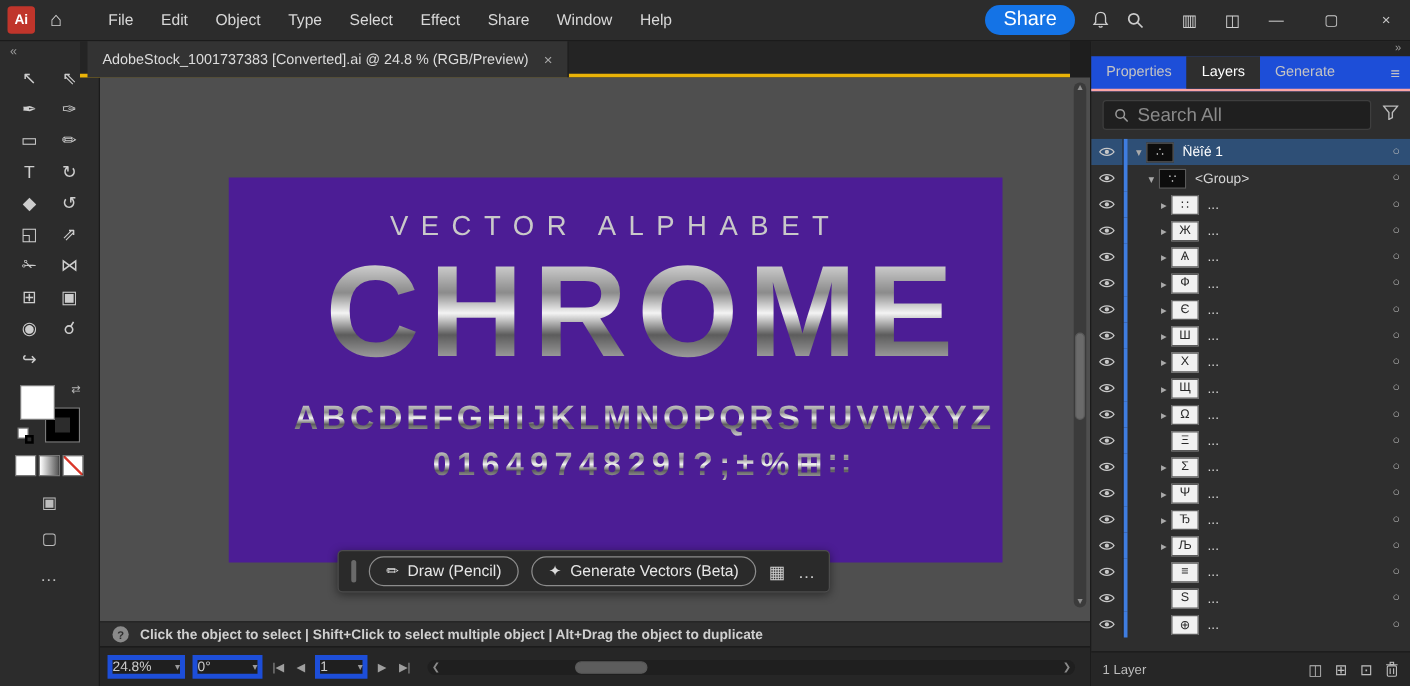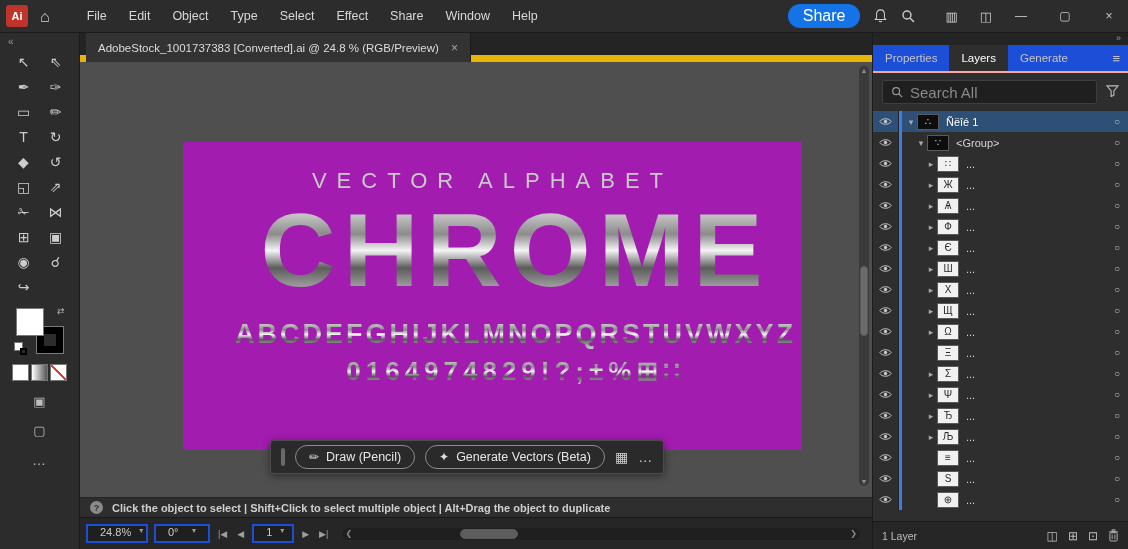--- a/index.html
+++ b/index.html
@@ -31,27 +31,27 @@
   .mini-swatches .mb { position:absolute; right:0; bottom:0; width:7px; height:7px; background:#2c2c2c; border:2px solid #000; }
   .color-row { display:flex; justify-content:center; gap:4px; margin-top:12px; }
   .cbtn { width:15px; height:15px; box-shadow:0 0 0 1px #777; }
   .cbtn.color { background:#fff; }
   .cbtn.gradient { background:linear-gradient(90deg,#fff,#555); }
   .cbtn.none { background:linear-gradient(to top right,#fff 44%,#d9372a 47%,#d9372a 53%,#fff 56%); }
   .mode-row { text-align:center; margin-top:14px; color:#bdbdbd; font-size:13px; }
   .toolbar-more { text-align:center; margin-top:14px; color:#bdbdbd; font-size:14px; letter-spacing:1px; }
 
   
-  .tabbar { position:absolute; left:80px; top:33px; width:792px; height:29px; background:#242424; border-bottom:7px solid #eab308; }
+  .tabbar { position:absolute; left:64px; top:33px; width:792px; height:29px; background:#242424; border-bottom:3px solid #eab308; }
   .doc-tab { position:absolute; left:6px; top:0; height:29px; background:#333333; display:flex; align-items:center; padding:0 12px; font-size:11.5px; color:#dcdcdc; border-right:1px solid #1b1b1b; }
   .tab-close { margin-left:12px; color:#a8a8a8; font-size:12px; }
 
   
   .canvas { position:absolute; left:80px; top:62px; width:792px; height:435px; background:#4f4f4f; overflow:hidden; }
-  .artboard { position:absolute; left:103px; top:80px; width:619px; height:308px; background:#a21caf; }
+  .artboard { position:absolute; left:103px; top:80px; width:619px; height:308px; background:#4c1d95; }
   .art-sub { margin-top:26px; text-align:center; font-size:22px; font-weight:300; letter-spacing:10px; color:#c9c9c9; }
   .metal { background:linear-gradient(180deg,#fdfdfd 0%,#8b8b8b 35%,#f4f4f4 50%,#5c5c5c 66%,#dedede 100%); -webkit-background-clip:text; background-clip:text; color:#c6c6c6;padding-left:46px; -webkit-text-fill-color:transparent; }
   .art-title { text-align:center; font-size:104px; font-weight:800; letter-spacing:8px; line-height:1.05; margin-top:2px; }
   .art-alpha { text-align:center; font-size:27px; font-weight:700; letter-spacing:3px; margin-top:14px; }
   .art-syms { text-align:center; font-size:26px; font-weight:700; letter-spacing:5px; margin-top:6px; }
 
   .ctxbar { position:absolute; left:190px; top:378px; height:34px; background:#2a2a2a; border:1px solid #4c4c4c; border-radius:4px; display:flex; align-items:center; gap:10px; padding:0 10px; box-shadow:0 2px 8px rgba(0,0,0,.45); }
   .drag-handle { width:4px; height:18px; background:#6a6a6a; border-radius:2px; }
   .ctx-btn { border:1px solid #8c8c8c; border-radius:14px; padding:4px 13px; color:#e6e6e6; font-size:12.5px; display:flex; align-items:center; gap:7px; background:transparent; }
   .ctx-ic { font-size:12px; color:#dcdcdc; }
@@ -61,21 +61,21 @@
   .vscroll { position:absolute; right:3px; top:4px; width:10px; height:420px; background:#3b3b3b; border-radius:5px; }
   .vscroll .arr { position:absolute; left:0; width:10px; text-align:center; font-size:7px; color:#8f8f8f; }
   .vscroll .thumb { position:absolute; left:1px; top:200px; width:8px; height:70px; background:#6b6b6b; border-radius:4px; }
 
   
   .hintbar { position:absolute; left:80px; top:497px; width:792px; height:20px; background:#2e2e2e; display:flex; align-items:center; gap:9px; padding-left:10px; font-size:11px; font-weight:bold; color:#cfcfcf; border-top:1px solid #242424; }
   .help-circle { width:13px; height:13px; border-radius:50%; background:#8a8a8a; color:#2e2e2e; font-size:9px; font-weight:bold; display:flex; align-items:center; justify-content:center; }
 
   
   .bottombar { position:absolute; left:80px; top:517px; width:792px; height:32px; background:#262626; border-top:1px solid #191919; display:flex; align-items:center; gap:6px; padding:0 6px; font-size:11px; color:#cccccc; }
-  .combo { background:#1f1f1f; border:2px solid #1d4ed8; height:19px; display:flex; justify-content:space-between; padding:0 12px; gap:8px; }
+  .combo { background:#1f1f1f; border:4px solid #1d4ed8; height:19px; display:flex; align-items:center; justify-content:space-between; padding:0 0; gap:8px; }
   .combo .caret { color:#9a9a9a; font-size:8px; }
   .zoom-combo { width:62px; }
   .rot-combo { width:56px; }
   .nav-ic { color:#9f9f9f; font-size:9px; padding:0 2px; }
   .ab-combo { width:42px; }
   .status-field { background:#1f1f1f; border:1px solid #3d3d3d; height:19px; width:190px; text-align:center; line-height:17px; margin-left:8px; }
   .hscroll { position:relative; flex:1; height:12px; background:#1f1f1f; border-radius:6px; margin:0 6px; }
   .hscroll .thumb { position:absolute; left:118px; top:1px; width:58px; height:10px; background:#5d5d5d; border-radius:5px; }
   .hscroll .ha { position:absolute; top:0; font-size:8px; color:#8a8a8a; line-height:12px; }
 

